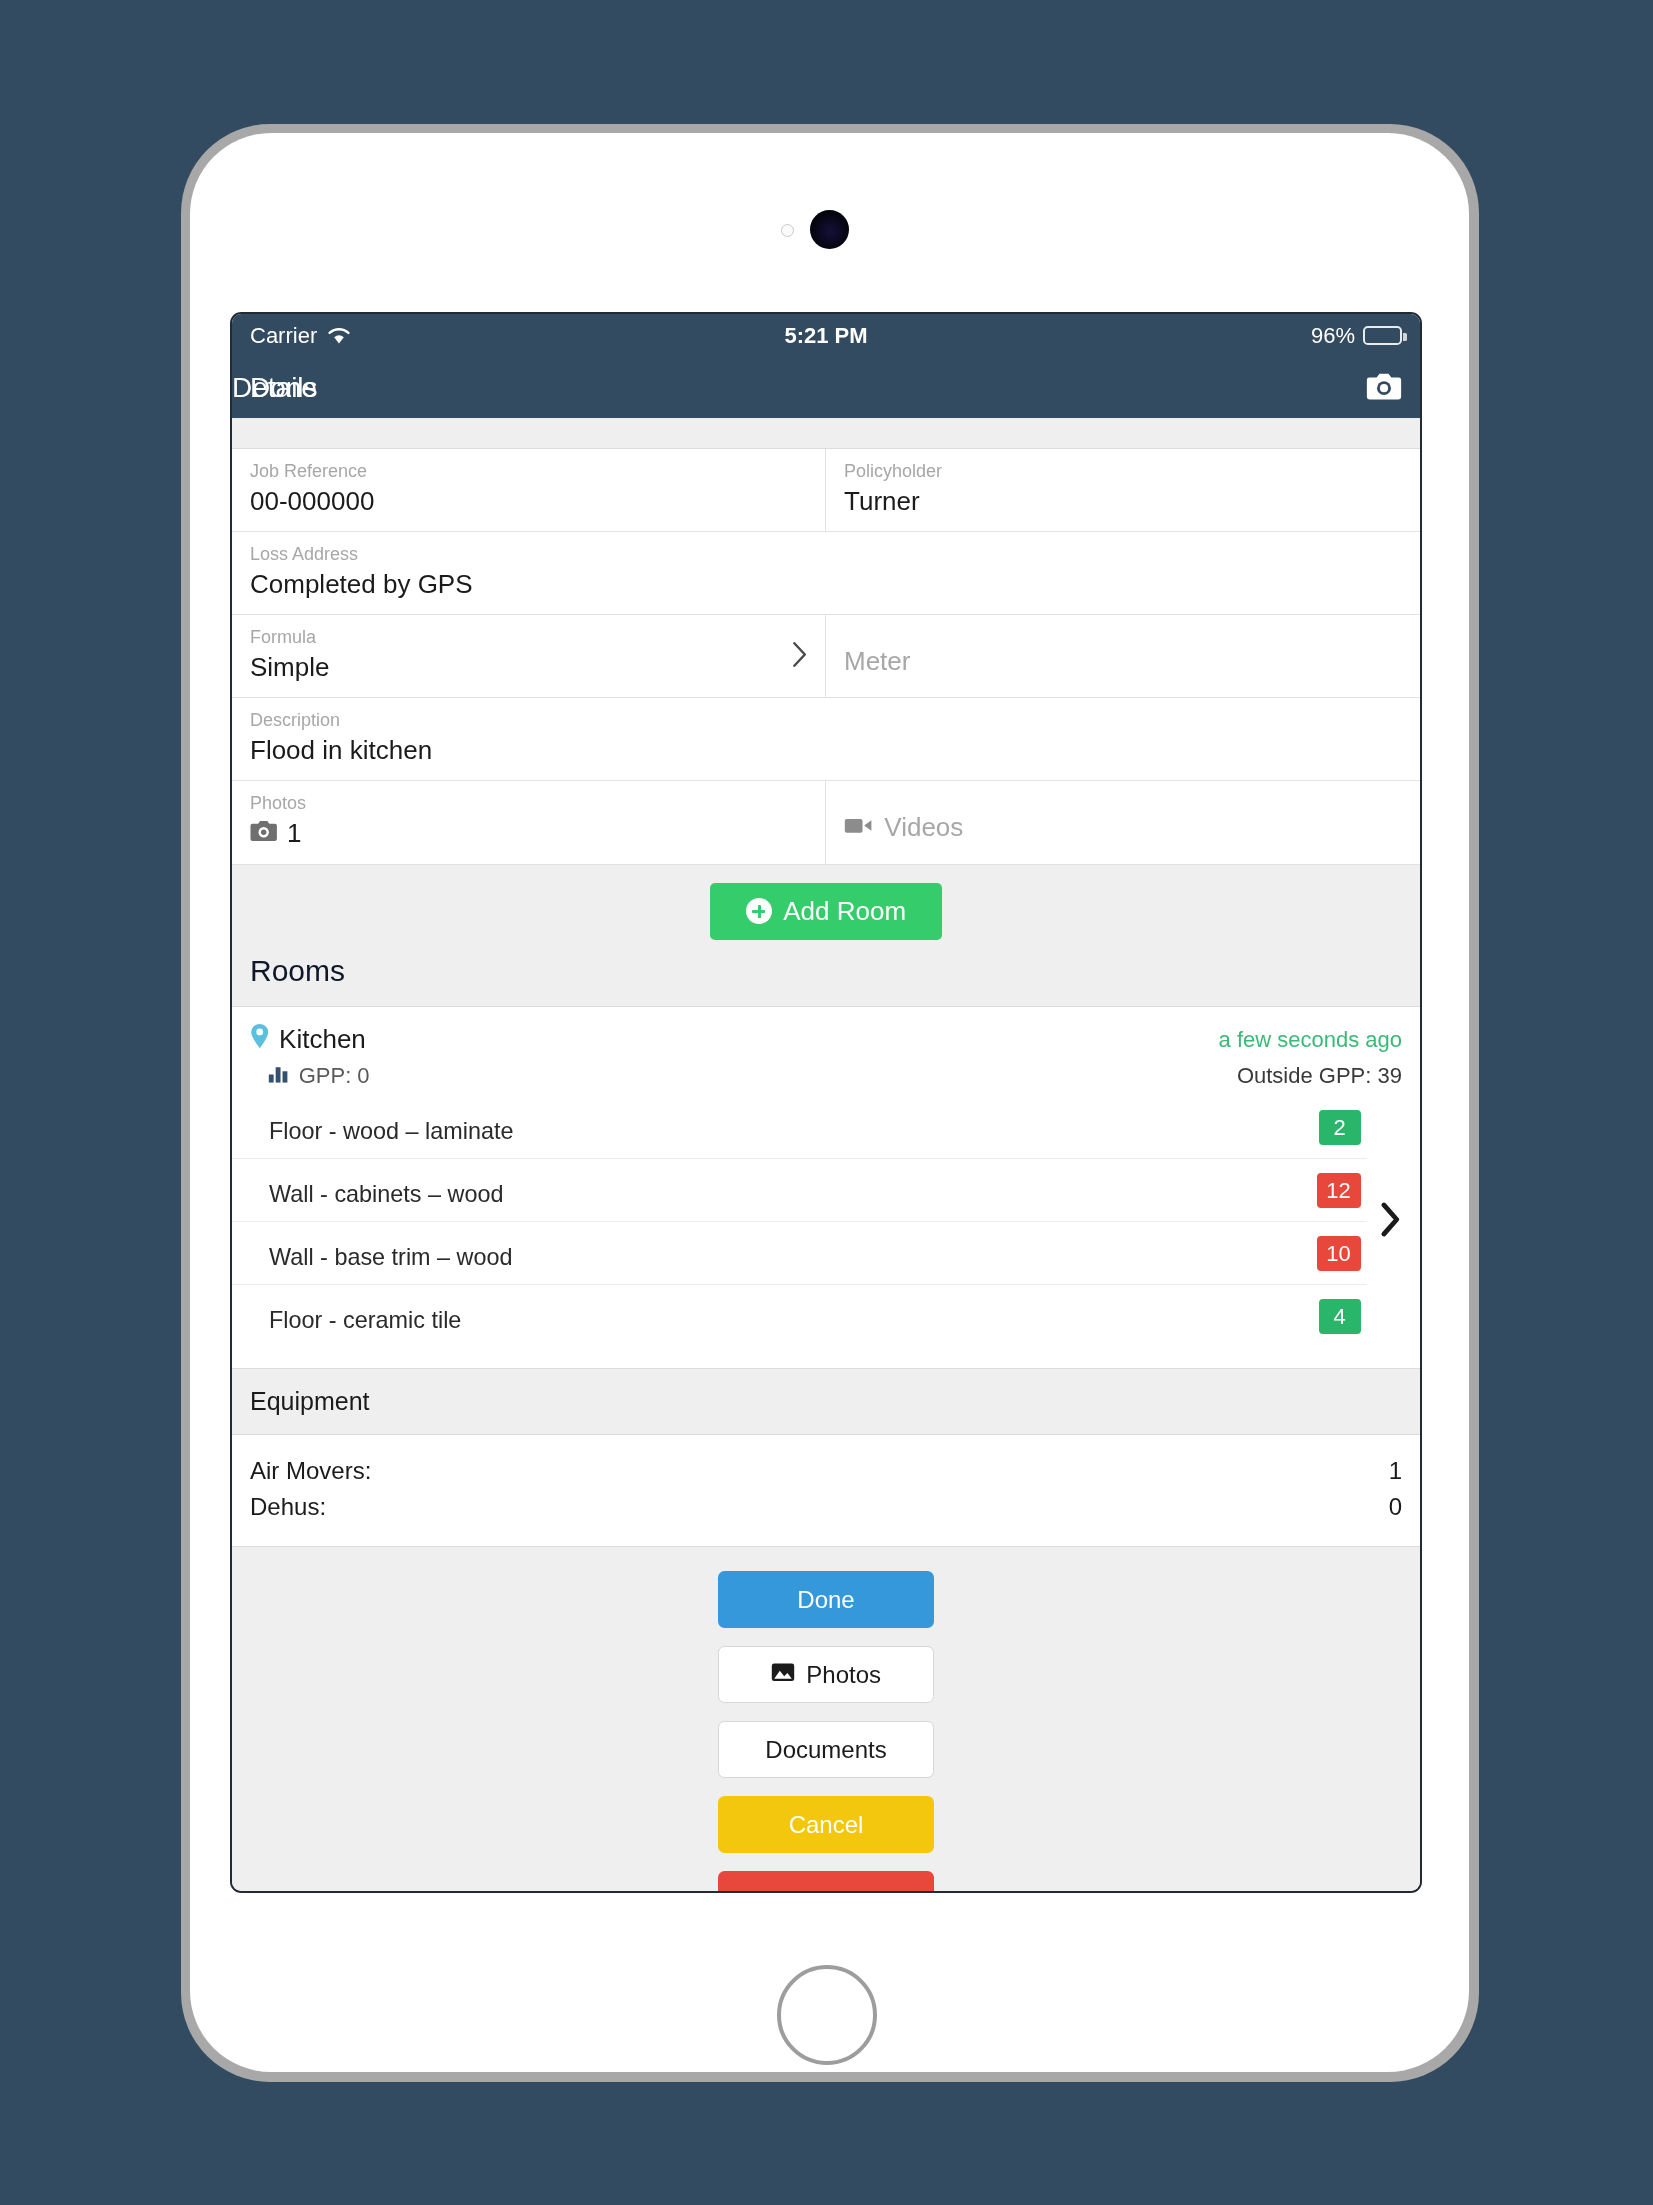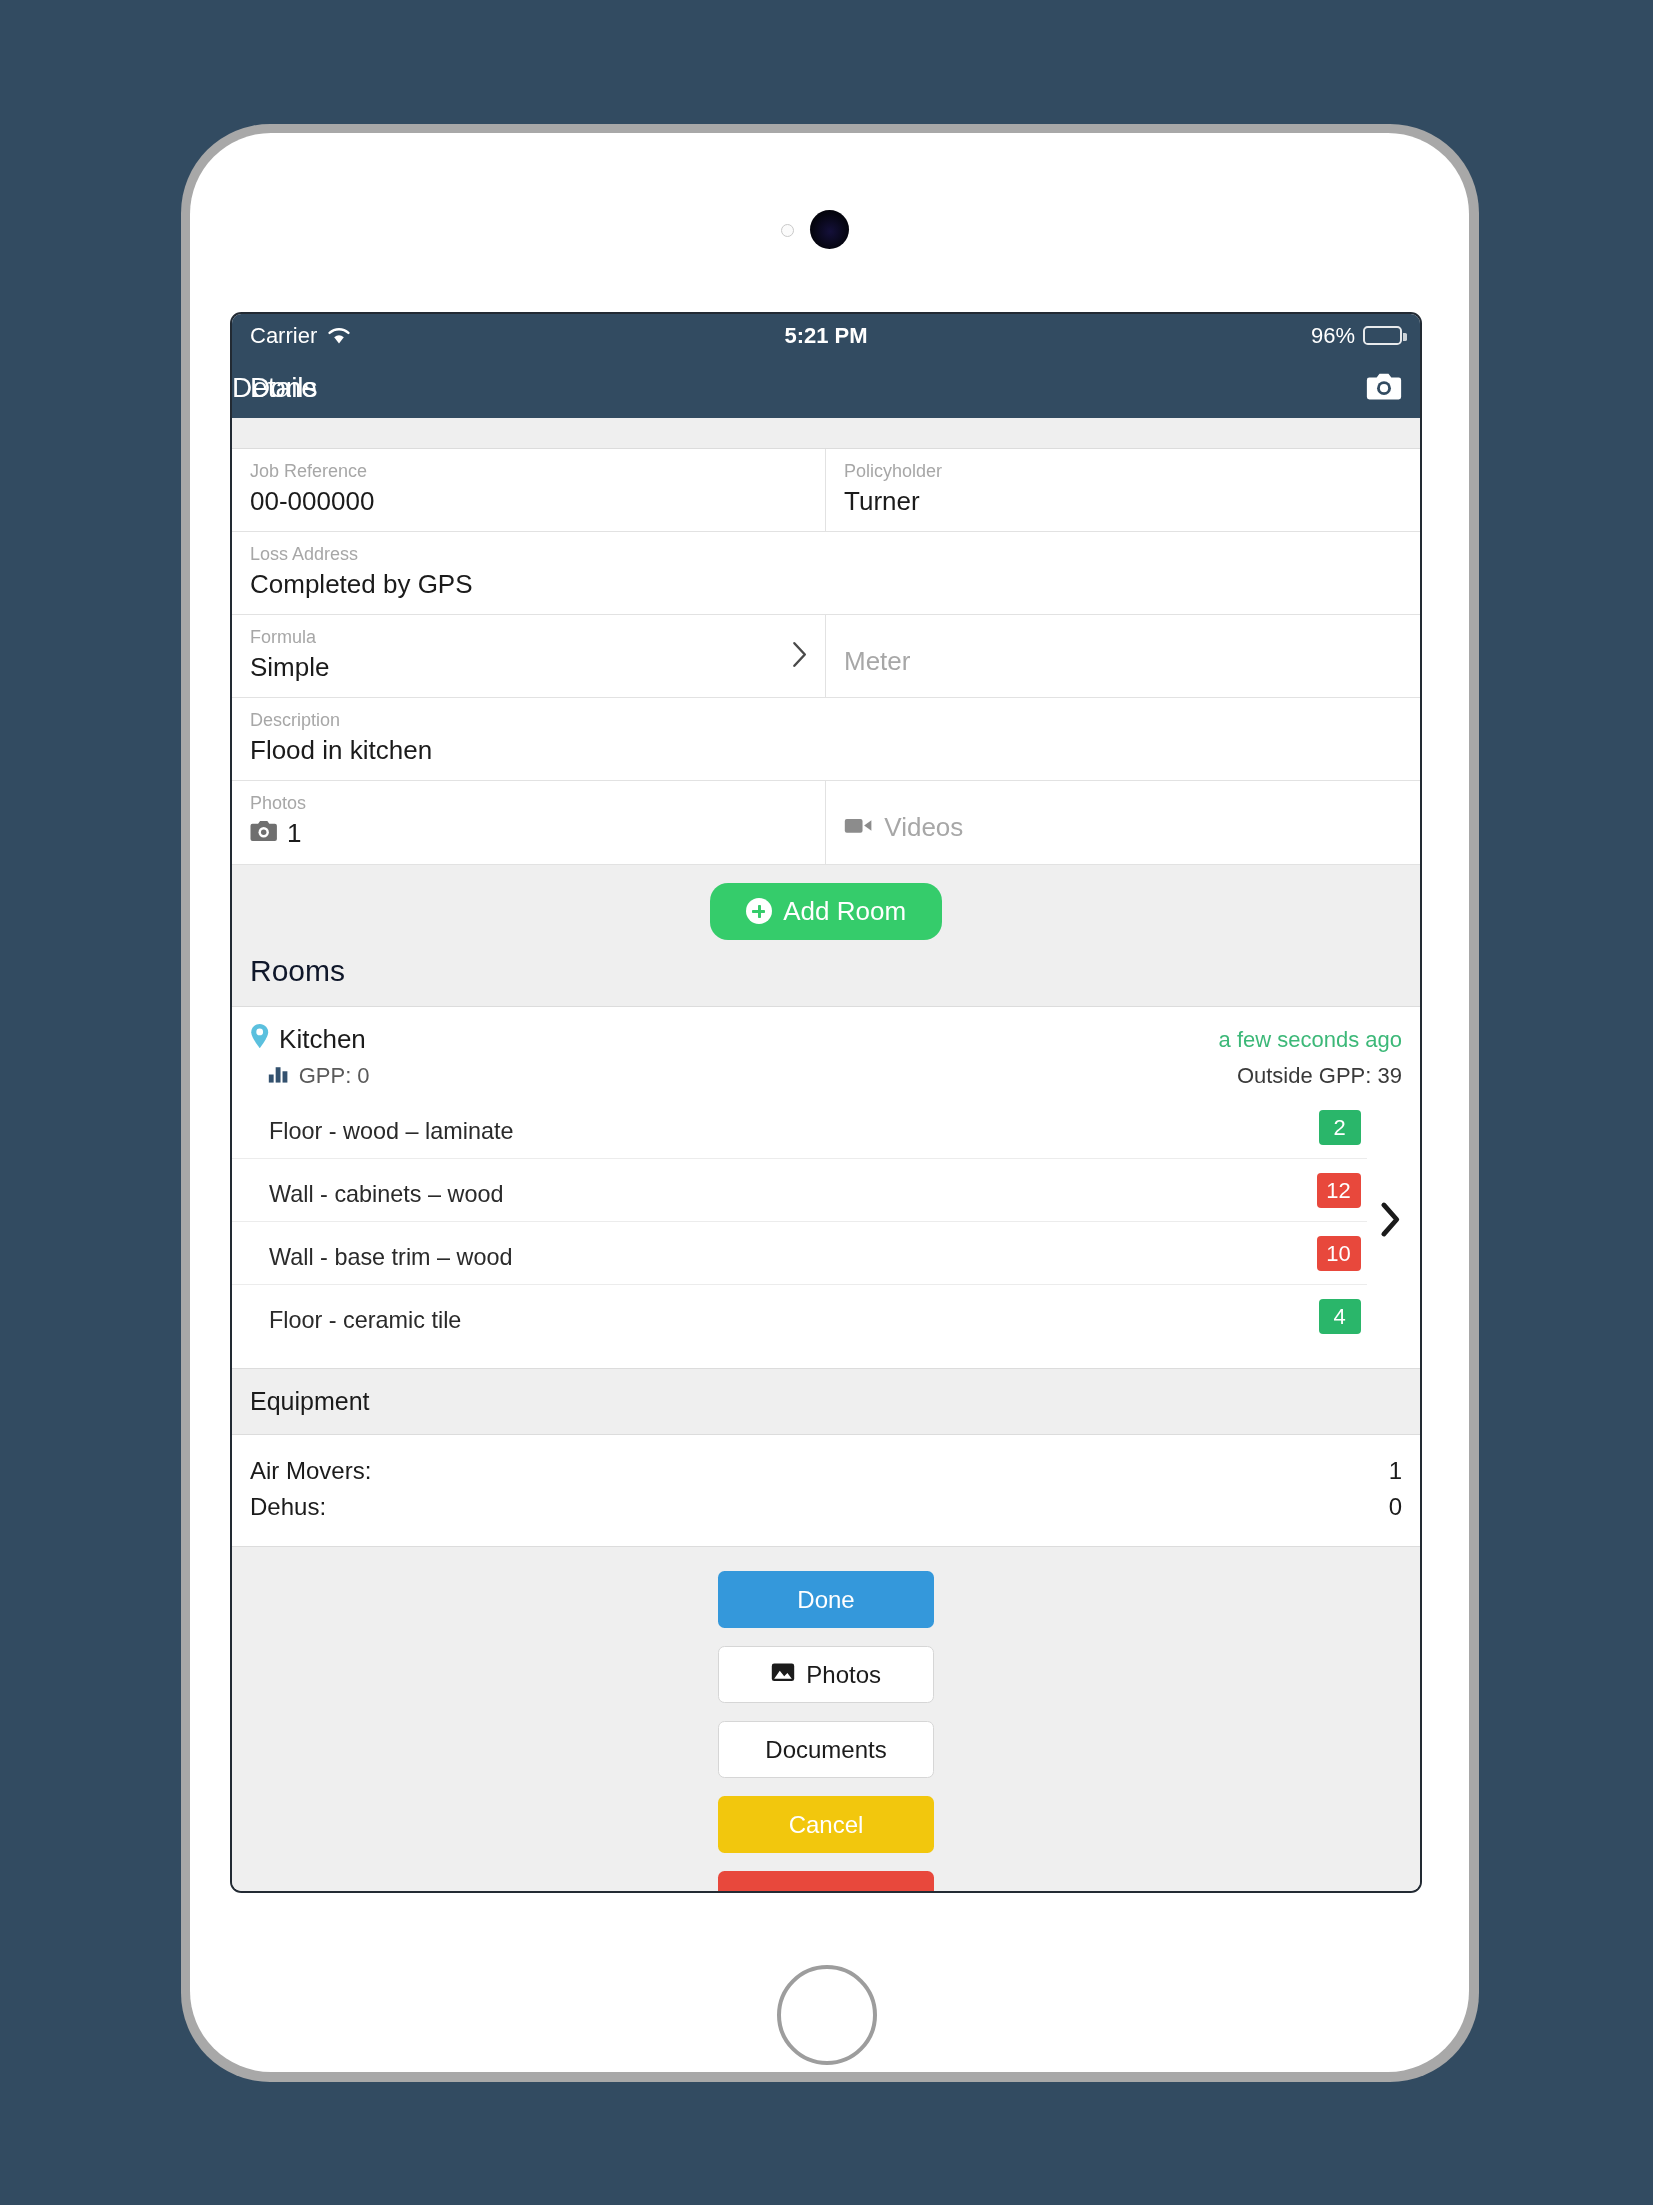--- a/index.html
+++ b/index.html
@@ -206,21 +206,21 @@
     background: #efefef;
     padding: 18px 18px 0 18px;
     border-bottom: 0.8px solid #dcdcdc;
   }
   .add-room-btn {
     display: block;
     margin: 0 auto;
     background: #35cc6b;
     color: #ffffff;
     border: none;
-    border-radius: 18px;
+    border-radius: 5px;
     font-size: 26px;
     font-family: "Liberation Sans", sans-serif;
     padding: 13px 36px;
     cursor: pointer;
     display: flex;
     align-items: center;
     gap: 11.3px;
   }
   .plus-circle {
     width: 26px; height: 26px;

